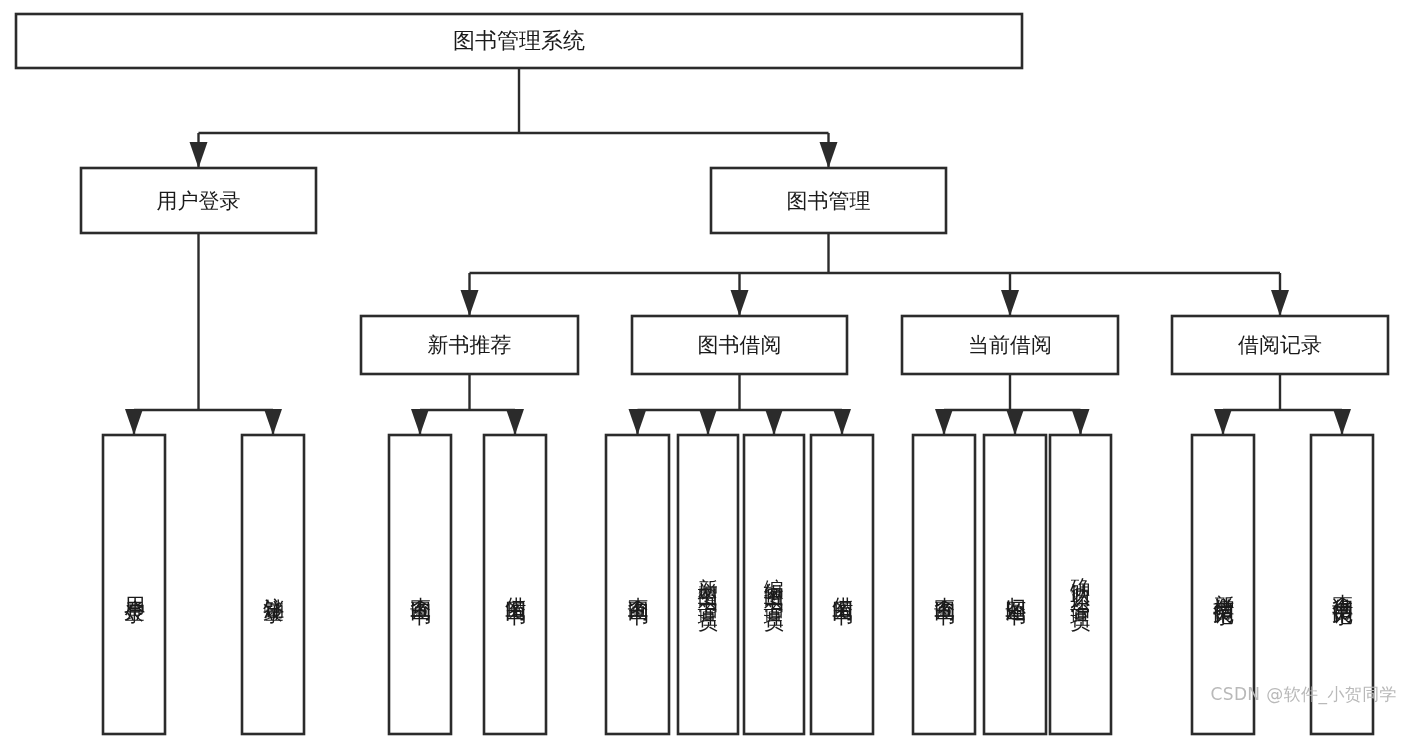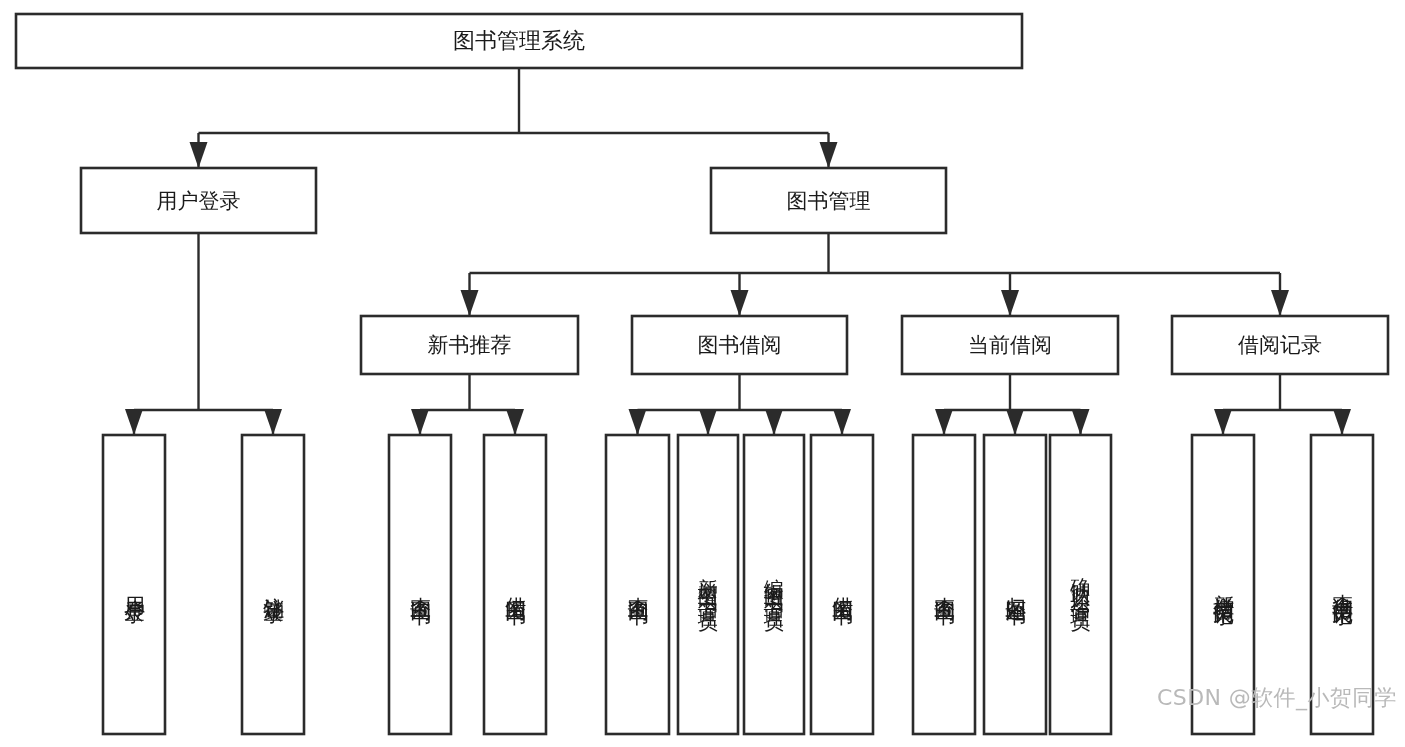--- a/index.html
+++ b/index.html
@@ -62,23 +62,23 @@
     font-size: 21px;
     line-height: 1.12;
     letter-spacing: 2.5px;
     color: #1a1a1a;
     white-space: nowrap;
     pointer-events: none;
   }
   .watermark {
     position: absolute;
     right: 8px;
-    bottom: 4px;
+    bottom: 11px;
     font-family: "DejaVu Sans", "Liberation Sans", sans-serif;
-    font-size: 22px;
+    font-size: 17px;
     color: #b9b9b9;
     letter-spacing: 0.4px;
     white-space: nowrap;
     margin-top: 40px;
   }
 </style>
 </head>
 <body>
 
 <div id="diagram-root">

